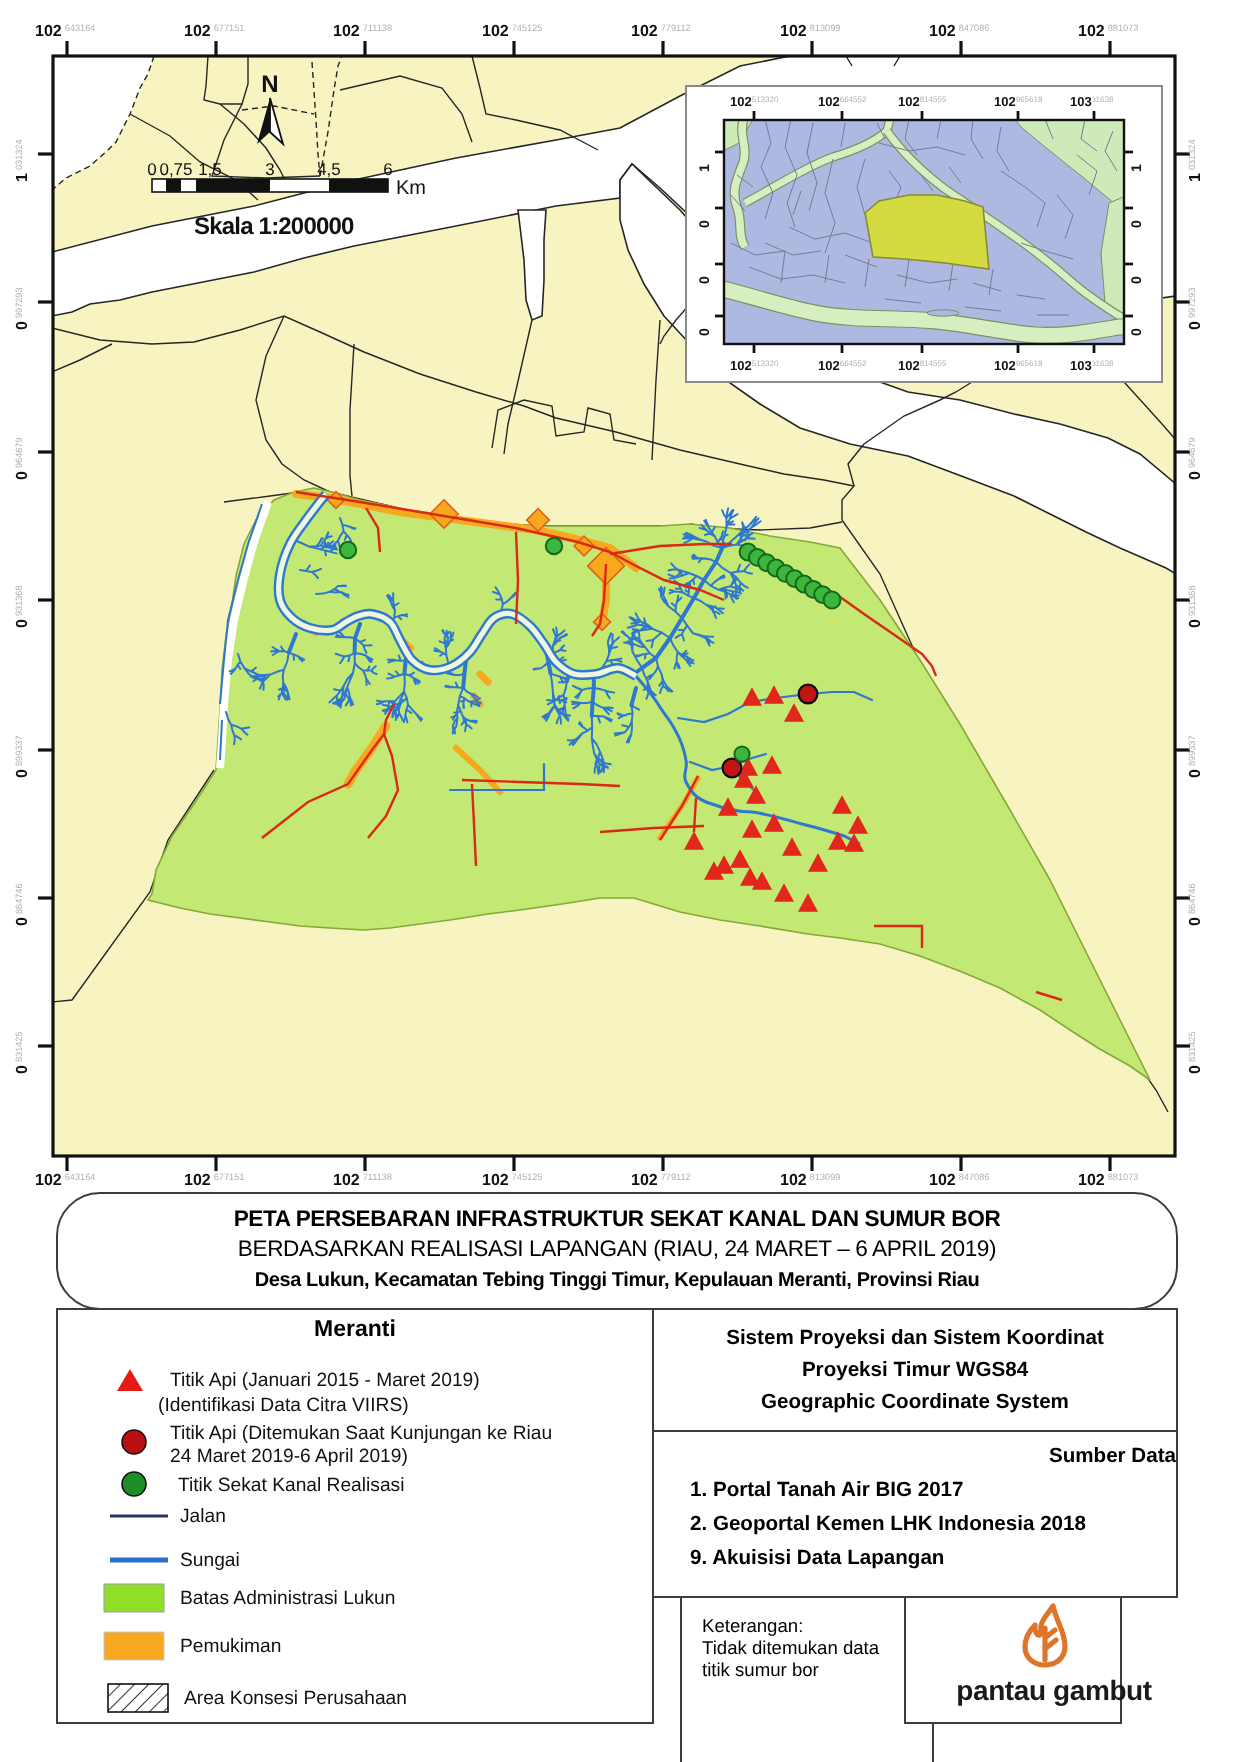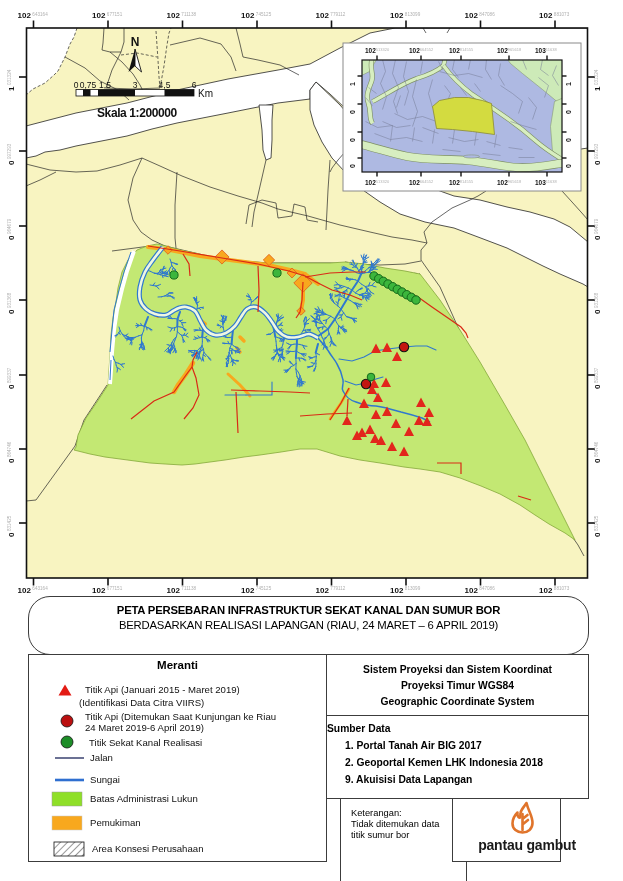--- a/index.html
+++ b/index.html
@@ -327,20 +327,21 @@
 <text x="600" y="389" font-size="8" font-weight="bold" fill="#111" transform="rotate(-90 600 389)">0<tspan font-size="4.6" font-weight="normal" fill="#b0b0b0" dy="-2.5" dx="1.5">899337</tspan></text>
 <text x="13.5" y="463" font-size="8" font-weight="bold" fill="#111" transform="rotate(-90 13.5 463)">0<tspan font-size="4.6" font-weight="normal" fill="#b0b0b0" dy="-2.5" dx="1.5">864746</tspan></text>
 <text x="600" y="463" font-size="8" font-weight="bold" fill="#111" transform="rotate(-90 600 463)">0<tspan font-size="4.6" font-weight="normal" fill="#b0b0b0" dy="-2.5" dx="1.5">864746</tspan></text>
 <text x="13.5" y="537" font-size="8" font-weight="bold" fill="#111" transform="rotate(-90 13.5 537)">0<tspan font-size="4.6" font-weight="normal" fill="#b0b0b0" dy="-2.5" dx="1.5">831425</tspan></text>
 <text x="600" y="537" font-size="8" font-weight="bold" fill="#111" transform="rotate(-90 600 537)">0<tspan font-size="4.6" font-weight="normal" fill="#b0b0b0" dy="-2.5" dx="1.5">831425</tspan></text>
 </svg>
 
 <div class="box" style="left:28px;top:596px;width:561px;height:59px;text-align:center;border-radius:22px;">
  <div style="font-weight:bold;font-size:11.3px;margin-top:7px;letter-spacing:-0.2px;">PETA PERSEBARAN INFRASTRUKTUR SEKAT KANAL DAN SUMUR BOR</div>
  <div style="font-weight:normal;font-size:11.3px;margin-top:3px;letter-spacing:-0.2px;">BERDASARKAN REALISASI LAPANGAN (RIAU, 24 MARET – 6 APRIL 2019)</div>
+ <div style="font-weight:bold;font-size:10px;margin-top:3.5px;letter-spacing:-0.2px;">Desa Lukun, Kecamatan Tebing Tinggi Timur, Kepulauan Meranti, Provinsi Riau</div>
 </div>
 
 <div class="box" style="left:28px;top:654px;width:299px;height:208px;">
  <div style="text-align:center;font-weight:bold;font-size:11.5px;margin-top:4px;">Meranti</div>
 
  <svg width="297" height="186" style="position:absolute;left:0;top:20px;" font-family="Liberation Sans, sans-serif">
   <path d="M36,9.5 L42.5,20.5 L29.5,20.5 Z" fill="#e31b14"></path>
   <text x="56" y="18" font-size="9.6" fill="#111">Titik Api (Januari 2015 - Maret 2019)</text>
   <text x="50" y="30.5" font-size="9.6" fill="#111">(Identifikasi Data Citra VIIRS)</text>
 
@@ -375,21 +376,21 @@
  </svg>
 </div>
 
 <div class="box" style="left:326px;top:654px;width:263px;height:62px;text-align:center;font-weight:bold;font-size:10.3px;">
  <div style="margin-top:9px;">Sistem Proyeksi dan Sistem Koordinat</div>
  <div style="margin-top:5px;">Proyeksi Timur WGS84</div>
  <div style="margin-top:5px;">Geographic Coordinate System</div>
 </div>
 
 <div class="box" style="left:326px;top:715px;width:263px;height:84px;font-size:10.3px;font-weight:bold;">
- <div style="text-align:left;margin-top:7px;">Sumber Data</div>
+ <div style="text-align:right;margin-top:7px;">Sumber Data</div>
  <div style="margin:6px 0 0 18px;">1. Portal Tanah Air BIG 2017</div>
  <div style="margin:6px 0 0 18px;">2. Geoportal Kemen LHK Indonesia 2018</div>
  <div style="margin:6px 0 0 18px;">9. Akuisisi Data Lapangan</div>
 </div>
 
 <div class="box" style="left:340px;top:798px;width:127px;height:84px;font-size:9.3px;">
  <div style="margin:9px 0 0 10px;">Keterangan:</div>
  <div style="margin:1px 0 0 10px;">Tidak ditemukan data</div>
  <div style="margin:1px 0 0 10px;">titik sumur bor</div>
 </div>

